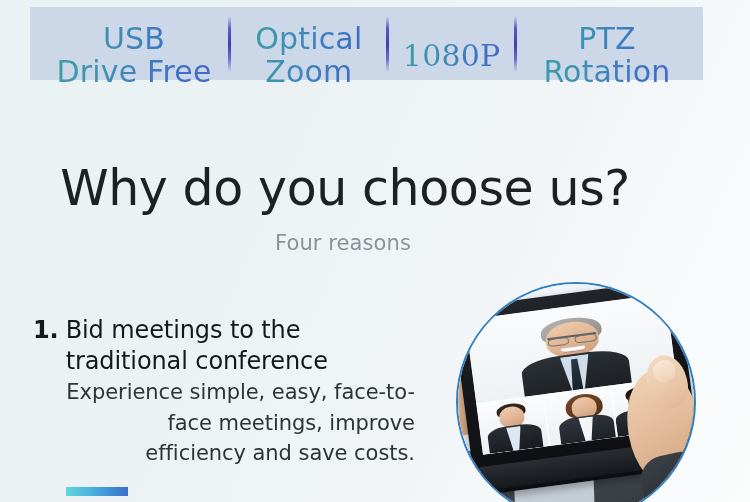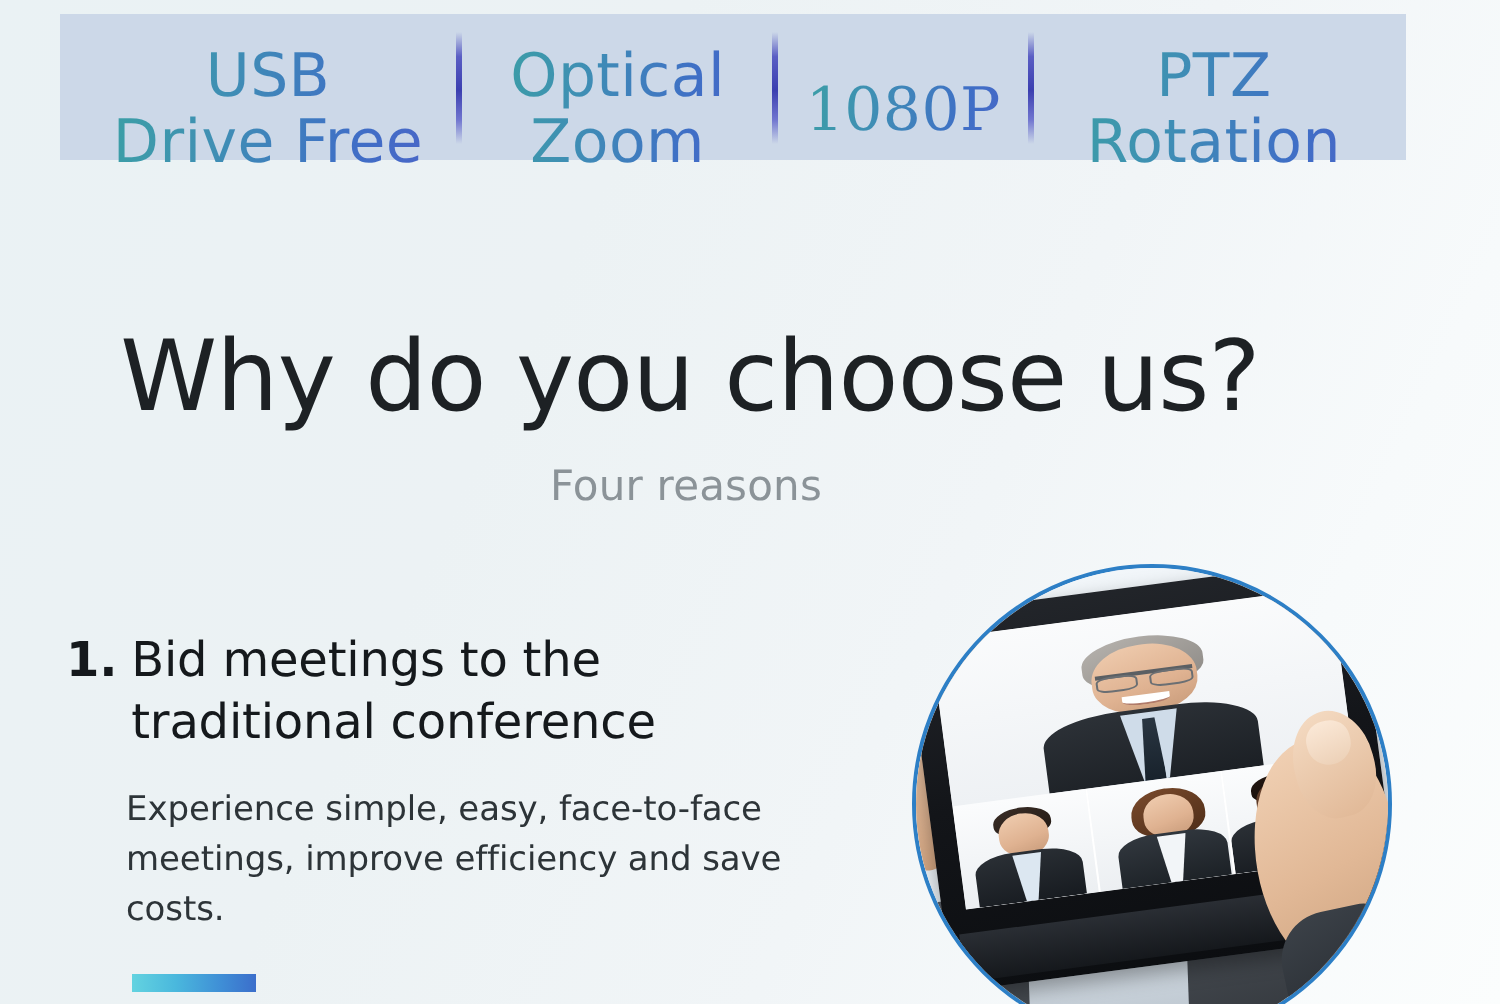--- a/index.html
+++ b/index.html
@@ -80,27 +80,28 @@
     display:flex;
     align-items:flex-start;
     font-size:24px;
     color:#15191c;
     line-height:1.29;
     letter-spacing:-0.1px;
   }
   .reason-num { font-weight:700; margin-right:7px; flex:0 0 auto; }
   .reason-title { font-weight:400; max-width:330px; }
   .reason-body {
-    margin-top:16px;
+    margin-top:0;
     margin-left:30px;
-    font-size:17px;
+    font-size:21px;
     line-height:1.46;
     color:#2d3438;
     letter-spacing:-0.05px;
     max-width:352px;
+    text-align:right;
   }
 
   
   .accent-bar {
     position:absolute;
     left:66px; top:487px;
     width:62px; height:9px;
     background:linear-gradient(to right,#63d3e0 0%, #4ab8dd 35%, #3f8ed6 72%, #3b6ecb 100%);
   }
 

